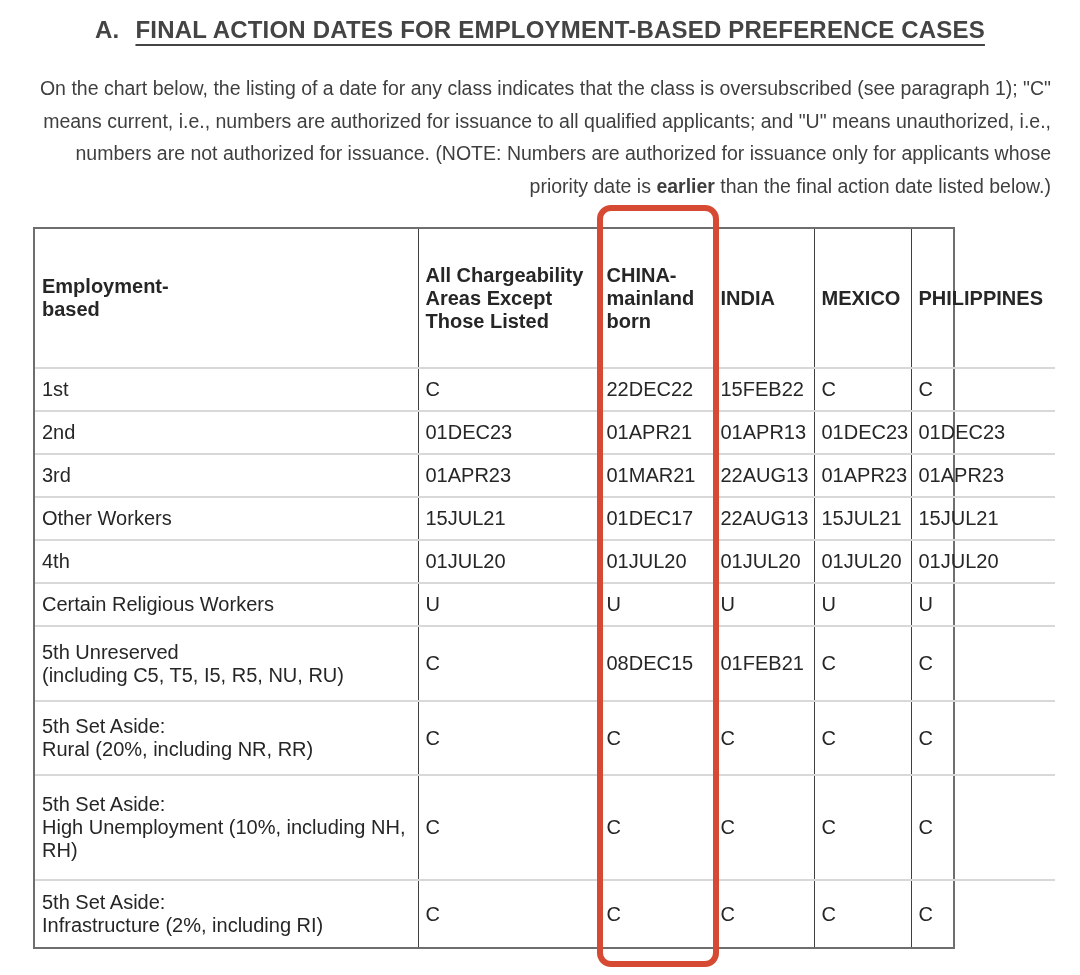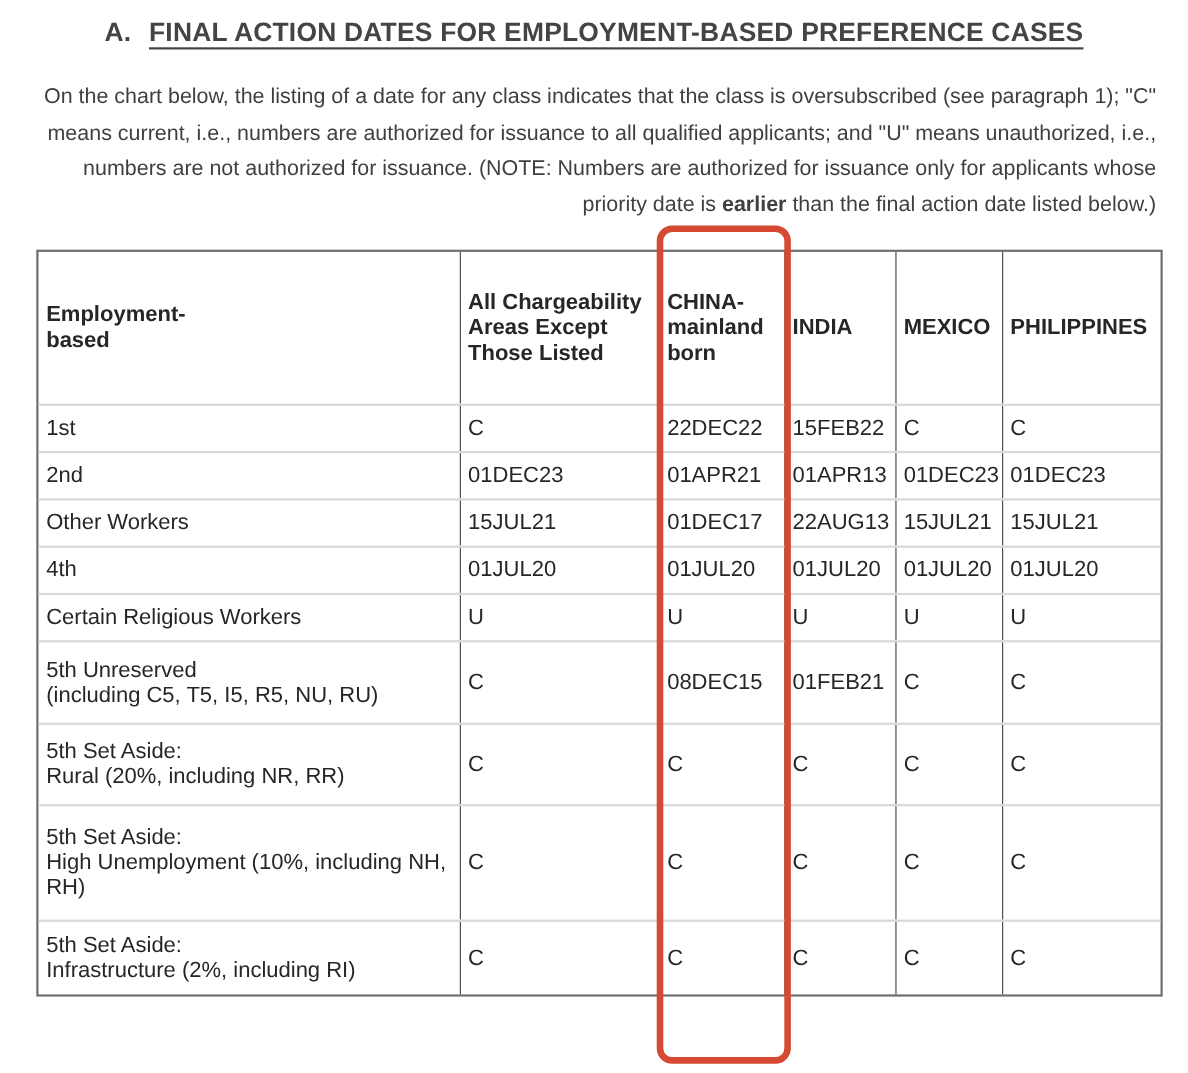--- a/index.html
+++ b/index.html
@@ -39,21 +39,21 @@
     line-height: 32.5px;
     color: #3f3f3f;
     text-align: right;
   }
   .intro .bold { font-weight: bold; }
 
   .table-wrap {
     position: absolute;
     top: 227px;
     left: 33px;
-    width: 1024px;
+    width: 922px;
     border: 2px solid #6e6e6e;
     box-sizing: border-box;
   }
   table.vb {
     width: 100%;
     border-collapse: collapse;
     table-layout: fixed;
   }
   table.vb th, table.vb td {
     padding: 5px 6px 5px 7px;
@@ -134,20 +134,28 @@
         </tr>
         <tr class="h43">
           <td>2nd</td>
           <td>01DEC23</td>
           <td>01APR21</td>
           <td>01APR13</td>
           <td>01DEC23</td>
           <td>01DEC23</td>
         </tr>
         <tr class="h43">
+          <td>3rd</td>
+          <td>01APR23</td>
+          <td>01MAR21</td>
+          <td>22AUG13</td>
+          <td>01APR23</td>
+          <td>01APR23</td>
+        </tr>
+        <tr class="h43">
           <td>Other Workers</td>
           <td>15JUL21</td>
           <td>01DEC17</td>
           <td>22AUG13</td>
           <td>15JUL21</td>
           <td>15JUL21</td>
         </tr>
         <tr class="h43">
           <td>4th</td>
           <td>01JUL20</td>

